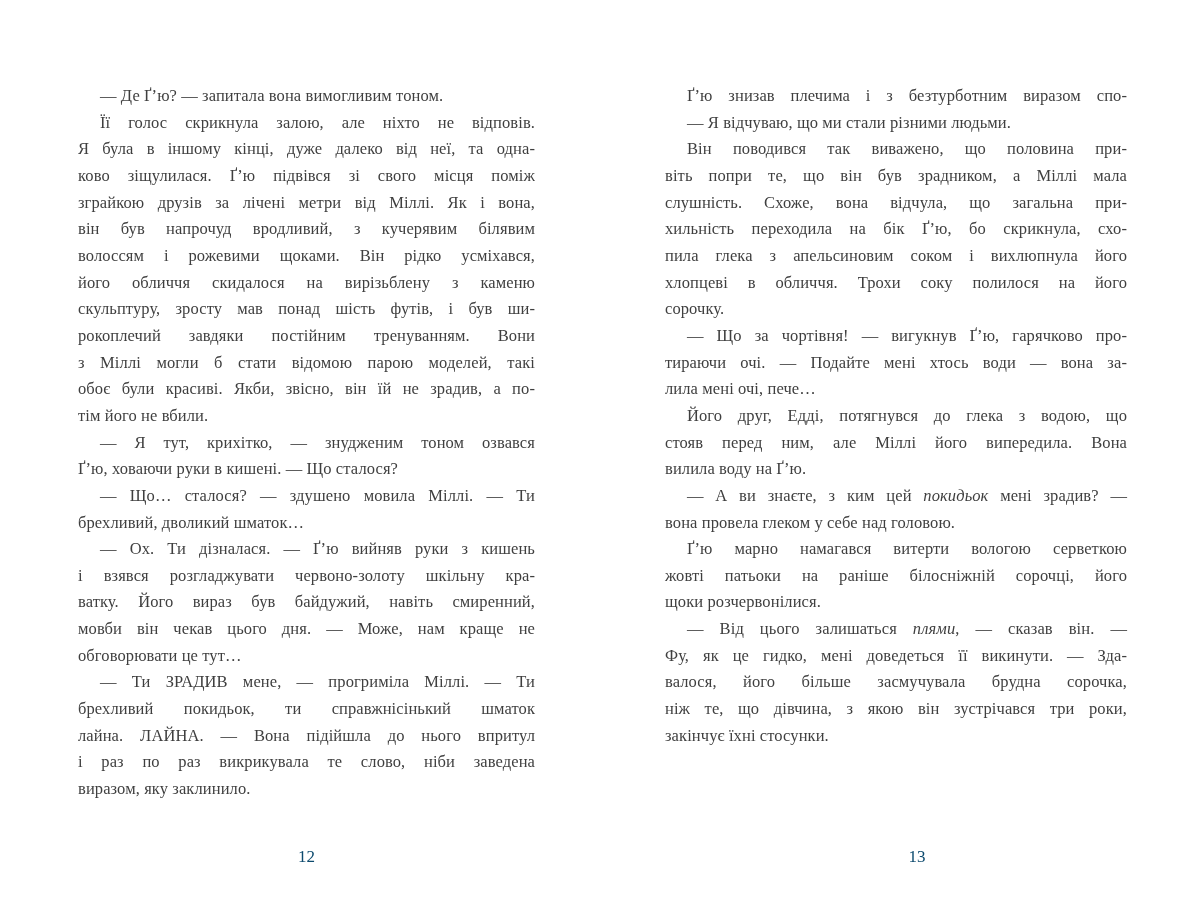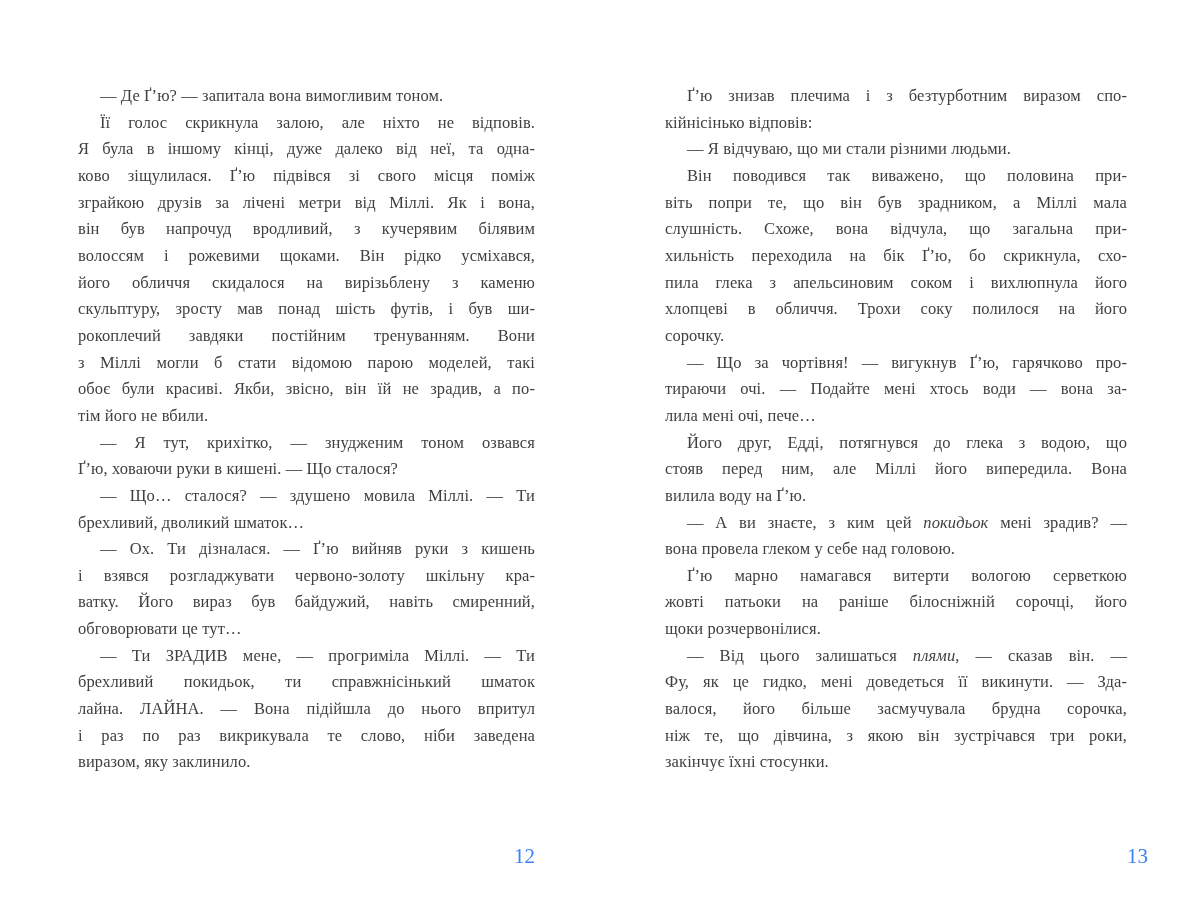--- a/index.html
+++ b/index.html
@@ -36,24 +36,24 @@
     text-align: center;
     text-align-last: left;
   }
   .line.indent {
     padding-left: 22px;
   }
   .italic { font-style: italic; }
   .page-number {
     position: absolute;
     top: 845px;
-    font-size: 21px;
+    font-size: 17px;
     line-height: 23px;
-    text-align: right;
-    color: #3b82f6;
+    text-align: center;
+    color: #0c4a6e;
   }
   .pn-left  { left: 78px;  width: 457px; }
   .pn-right { left: 686px; width: 462px; }
 </style>
 </head>
 <body>
 
 <div class="spread">
 
   <div class="page page-left">
@@ -71,33 +71,33 @@
         <div class="line"><span>з Міллі могли б стати відомою парою моделей, такі</span></div>
         <div class="line"><span>обоє були красиві. Якби, звісно, він їй не зрадив, а по-</span></div>
         <div class="line end"><span>тім його не вбили.</span></div>
         <div class="line indent"><span>— Я тут, крихітко, — знудженим тоном озвався</span></div>
         <div class="line end"><span>Ґ’ю, ховаючи руки в кишені. — Що сталося?</span></div>
         <div class="line indent"><span>— Що… сталося? — здушено мовила Міллі. — Ти</span></div>
         <div class="line end"><span>брехливий, дволикий шматок…</span></div>
         <div class="line indent"><span>— Ох. Ти дізналася. — Ґ’ю вийняв руки з кишень</span></div>
         <div class="line"><span>і взявся розгладжувати червоно-золоту шкільну кра-</span></div>
         <div class="line"><span>ватку. Його вираз був байдужий, навіть смиренний,</span></div>
+        <div class="line"><span>мовби він чекав цього дня. — Може, нам краще не</span></div>
         <div class="line end"><span>обговорювати це тут…</span></div>
         <div class="line indent"><span>— Ти ЗРАДИВ мене, — прогриміла Міллі. — Ти</span></div>
         <div class="line"><span>брехливий покидьок, ти справжнісінький шматок</span></div>
         <div class="line"><span>лайна. ЛАЙНА. — Вона підійшла до нього впритул</span></div>
         <div class="line"><span>і раз по раз викрикувала те слово, ніби заведена</span></div>
         <div class="line end"><span>виразом, яку заклинило.</span></div>
       </div>
   </div>
 
   <div class="page page-right">
     <div class="text-block">
         <div class="line indent"><span>Ґ’ю знизав плечима і з безтурботним виразом спо-</span></div>
-        <div class="line end"><span>кійнісінько відповів:</span></div>
         <div class="line indent end"><span>— Я відчуваю, що ми стали різними людьми.</span></div>
         <div class="line indent"><span>Він поводився так виважено, що половина при-</span></div>
         <div class="line"><span>віть попри те, що він був зрадником, а Міллі мала</span></div>
         <div class="line"><span>слушність. Схоже, вона відчула, що загальна при-</span></div>
         <div class="line"><span>хильність переходила на бік Ґ’ю, бо скрикнула, схо-</span></div>
         <div class="line"><span>пила глека з апельсиновим соком і вихлюпнула його</span></div>
         <div class="line"><span>хлопцеві в обличчя. Трохи соку полилося на його</span></div>
         <div class="line end"><span>сорочку.</span></div>
         <div class="line indent"><span>— Що за чортівня! — вигукнув Ґ’ю, гарячково про-</span></div>
         <div class="line"><span>тираючи очі. — Подайте мені хтось води — вона за-</span></div>

